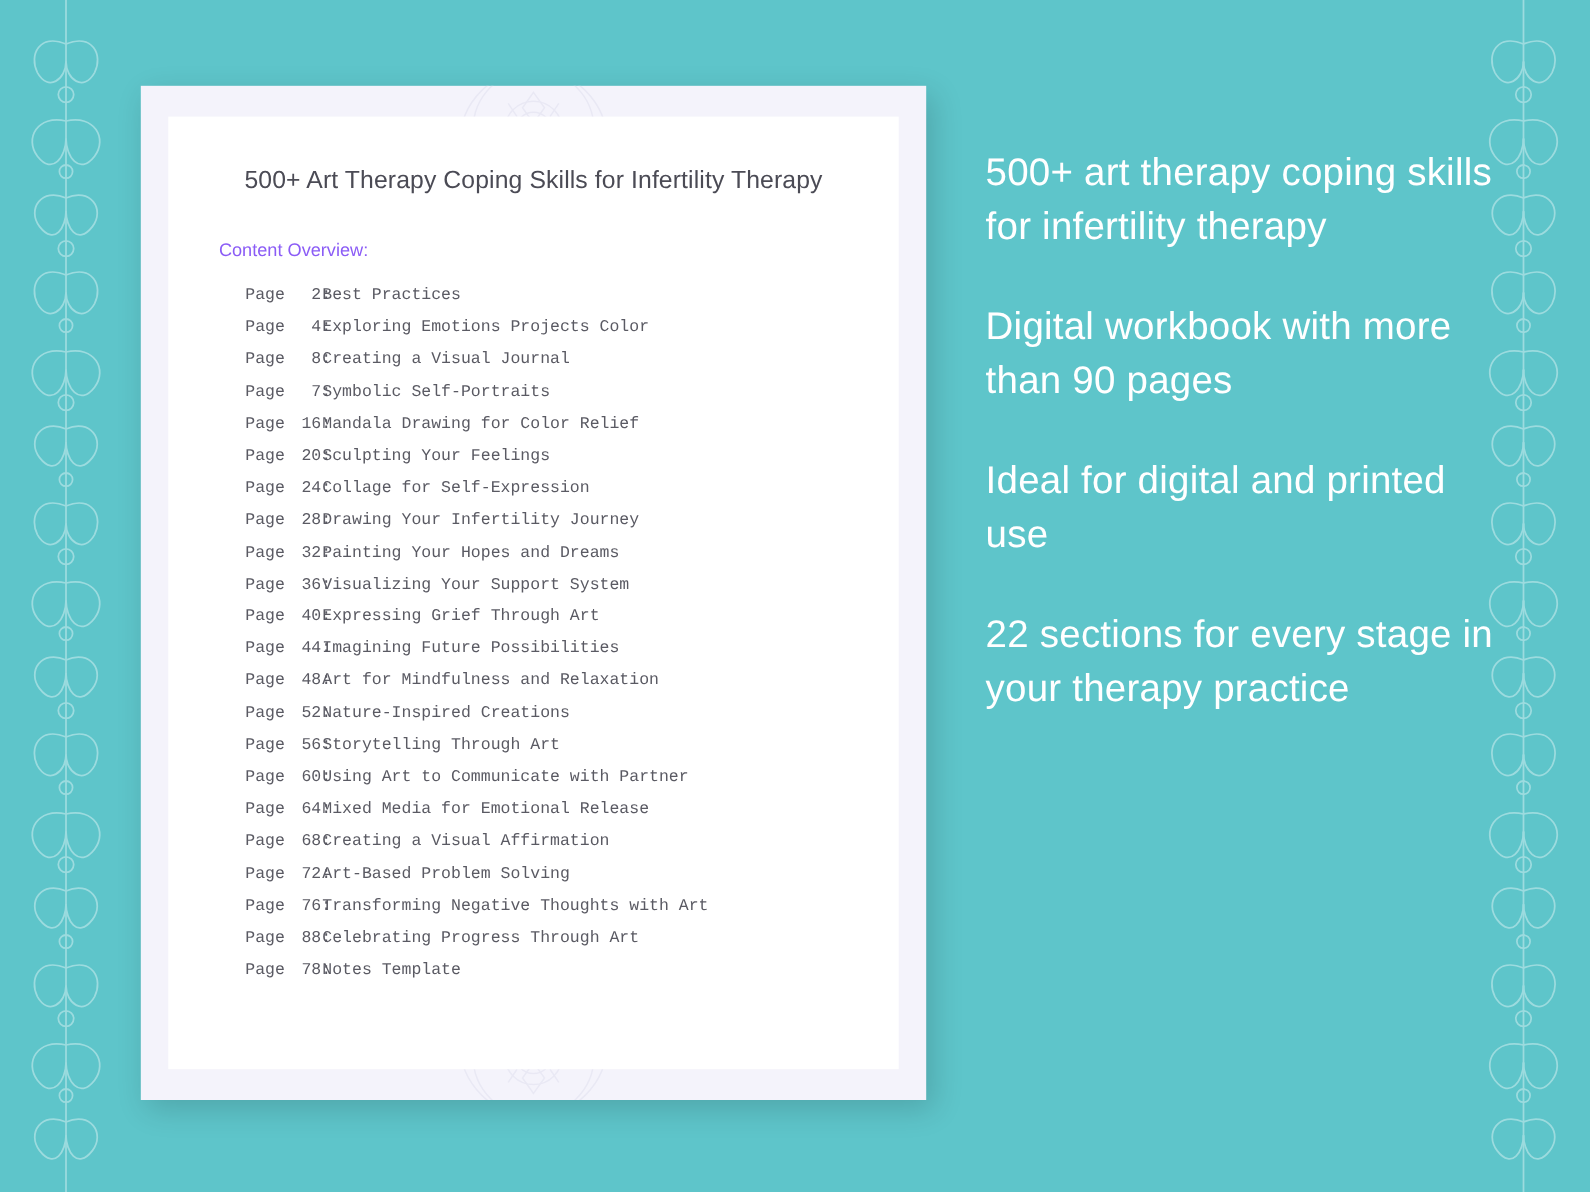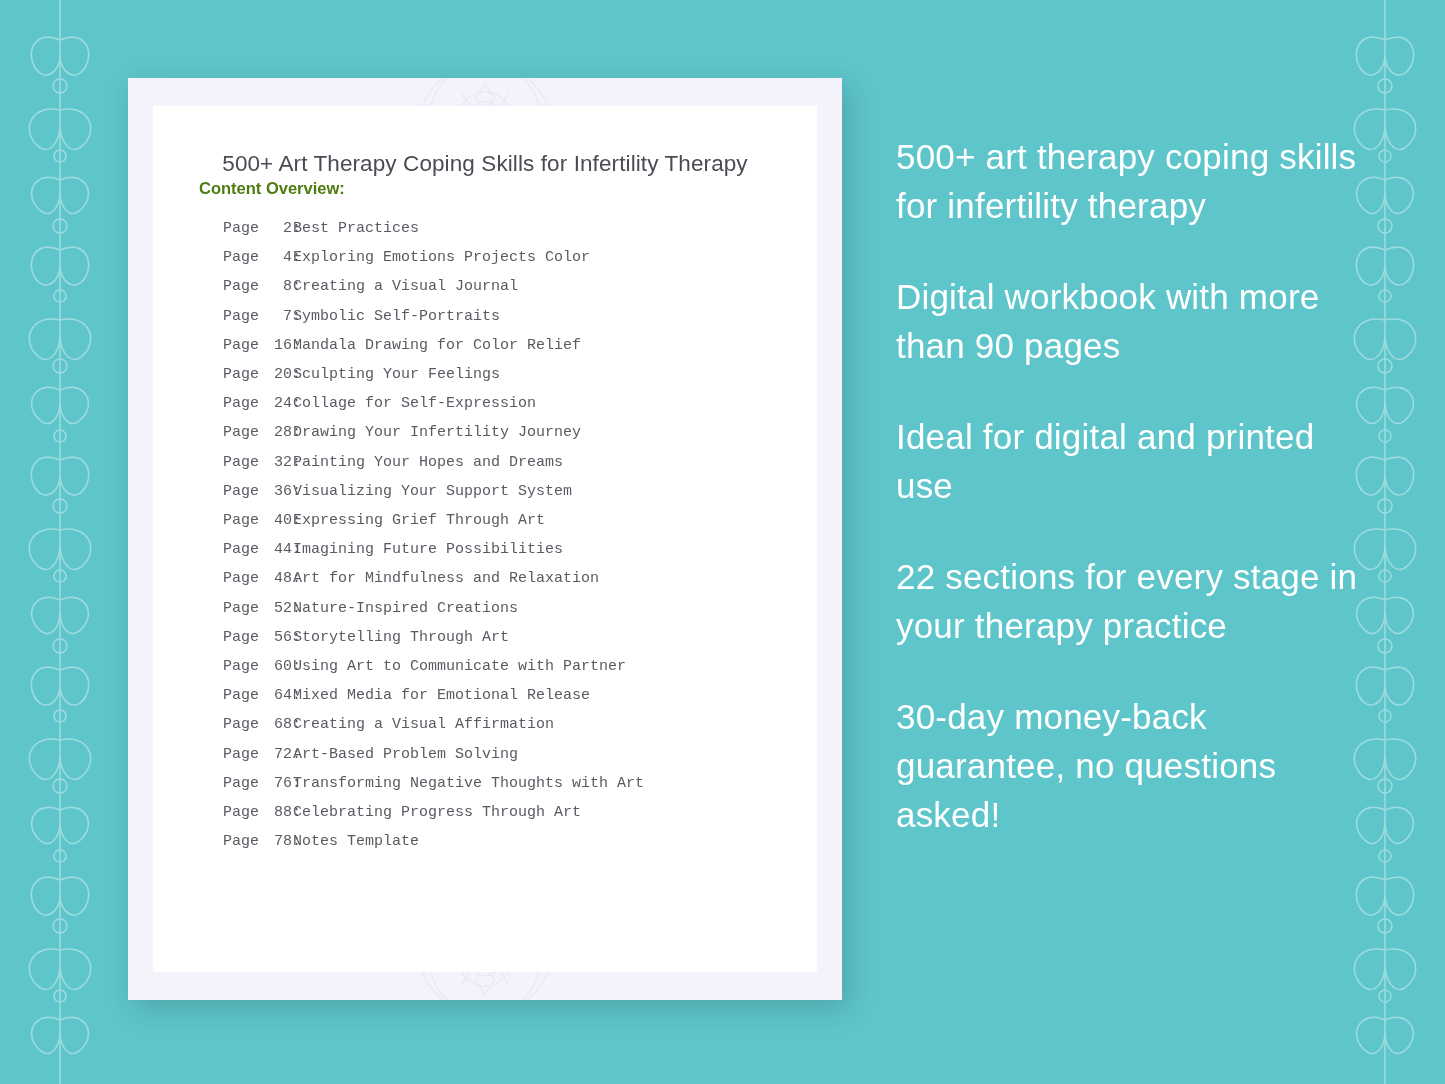--- a/index.html
+++ b/index.html
@@ -62,24 +62,24 @@
     text-align: center;
     font-size: 22.5px;
     line-height: 31px;
     color: #4b4b55;
     font-weight: 400;
     margin: 8px 36px 0 36px;
     letter-spacing: 0.1px;
   }
 
   .content-overview-label {
+    margin-top: 40px;
     margin-left: 20px;
     font-size: 16.5px;
-    color: #4d7c0f;
-    font-weight: bold;
+    color: #8b5cf6;
   }
 
   .toc {
     margin-top: 16px;
     margin-left: 44px;
     list-style: none;
   }
   .toc li {
     display: flex;
     font-size: 15px;
@@ -353,14 +353,13 @@
         </li>
       </ul>
   </div>
 </div>
 
 <div class="bullets" id="bullets-list">
     <p>500+ art therapy coping skills for infertility therapy</p>
     <p>Digital workbook with more than 90 pages</p>
     <p>Ideal for digital and printed use</p>
     <p>22 sections for every stage in your therapy practice</p>
-    <p>30-day money-back guarantee, no questions asked!</p>
   </div>
 
 </body></html>

